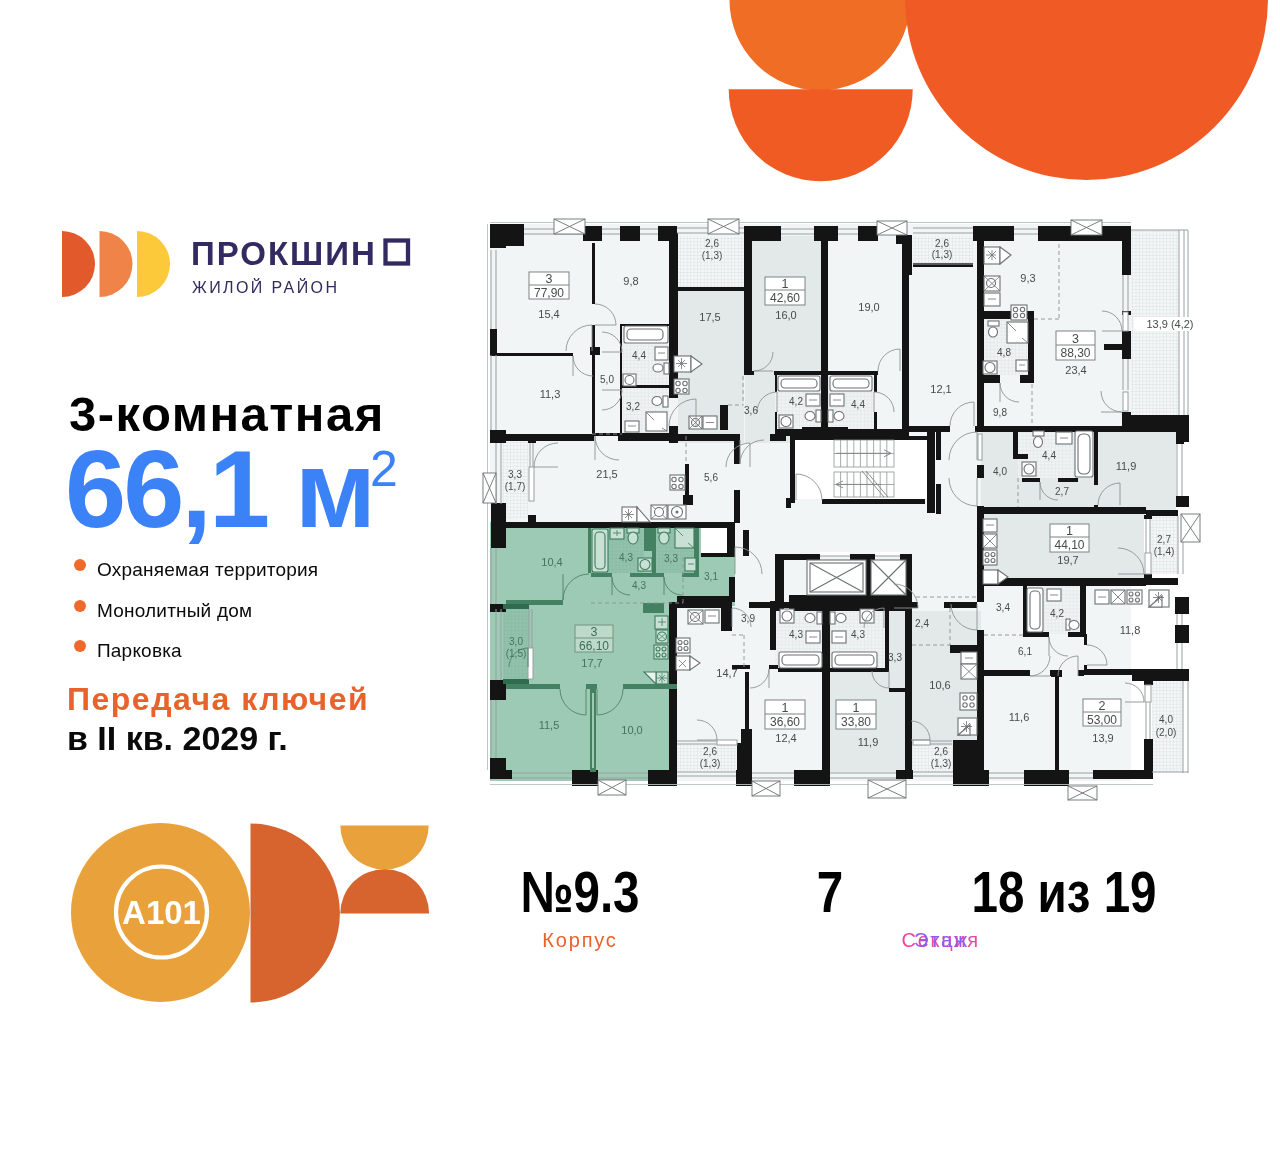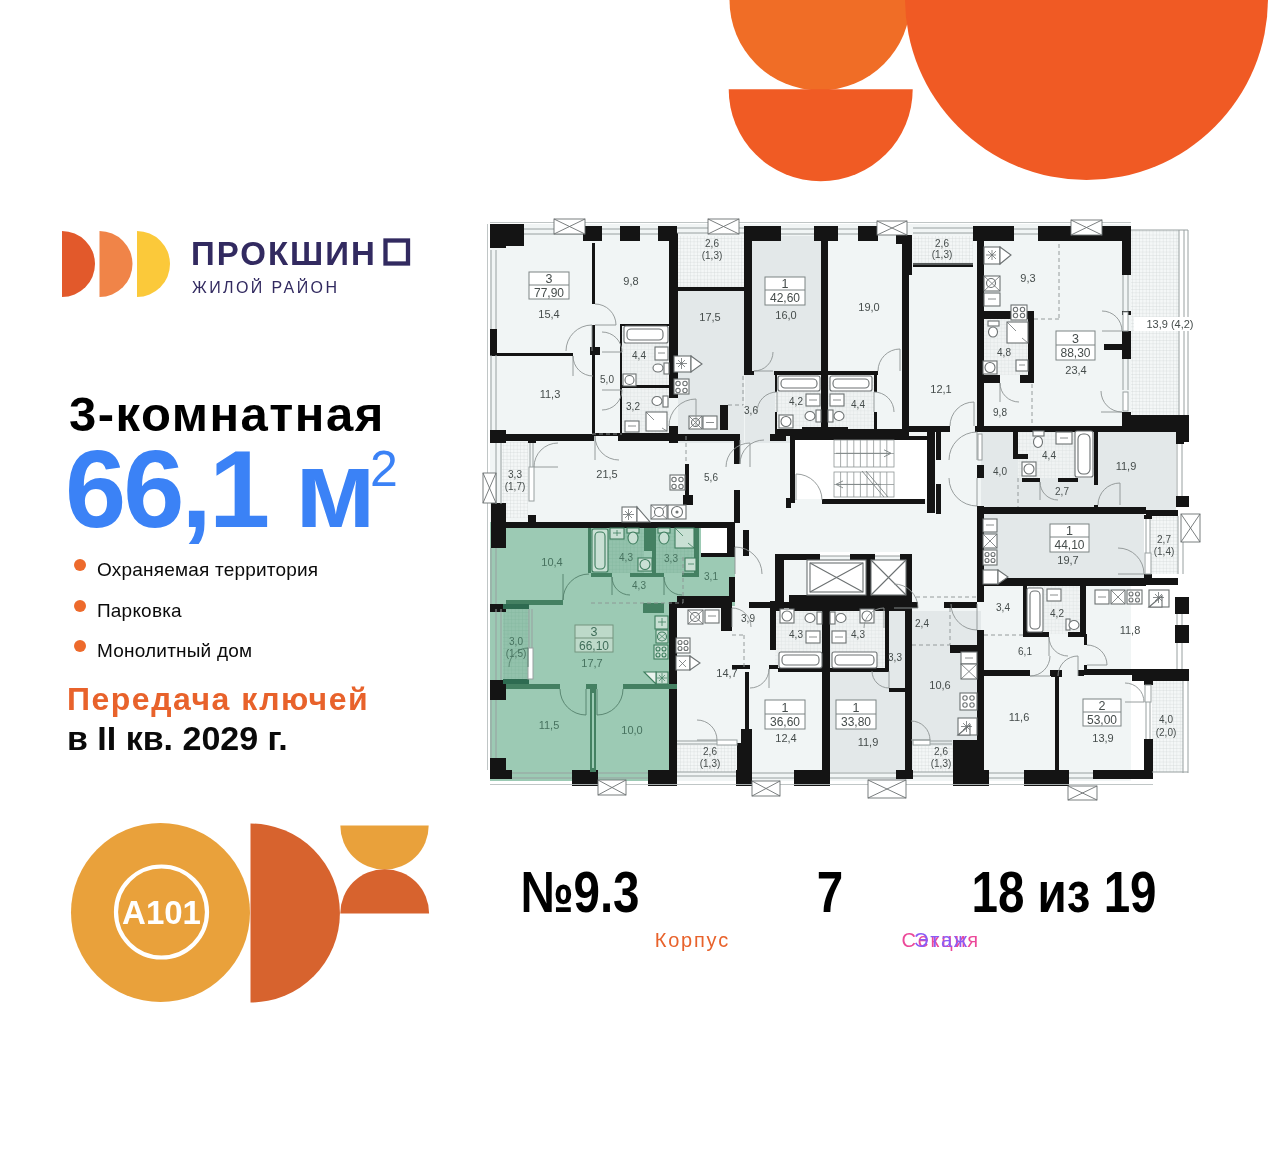--- a/index.html
+++ b/index.html
@@ -33,22 +33,22 @@
 
   <text x="192" y="293" font-size="16" letter-spacing="2.4" fill="#322a60">ЖИЛОЙ РАЙОН</text>
 </svg>
 
 <div class="abs" style="left:69px;top:390px;font-size:49px;line-height:49px;font-weight:bold;color:#000;letter-spacing:1.5px;">3-комнатная</div>
 
 <div class="abs" style="left:65px;top:414px;font-size:110px;line-height:110px;font-weight:bold;color:#3b82f6;letter-spacing:-3px;">66,1 м<span style="font-size:50px;font-weight:400;vertical-align:41px;letter-spacing:0;margin-left:-3px;">2</span></div>
 
 <div class="abs" style="left:74px;top:550px;font-size:19px;line-height:40.5px;color:#0a0a0a;letter-spacing:0.2px;">
   <div><span style="display:inline-block;width:12px;height:12px;border-radius:50%;background:#ed6a2c;vertical-align:5px;margin-right:11px;"></span>Охраняемая территория</div>
+  <div><span style="display:inline-block;width:12px;height:12px;border-radius:50%;background:#ed6a2c;vertical-align:5px;margin-right:11px;"></span>Монолитный дом</div>
   <div><span style="display:inline-block;width:12px;height:12px;border-radius:50%;background:#ed6a2c;vertical-align:5px;margin-right:11px;"></span>Парковка</div>
-  <div><span style="display:inline-block;width:12px;height:12px;border-radius:50%;background:#ed6a2c;vertical-align:5px;margin-right:11px;"></span>Монолитный дом</div>
 </div>
 
 <div class="abs" style="left:67px;top:681px;font-size:32px;font-weight:bold;color:#e8622b;letter-spacing:1.5px;text-align:right;">Передача ключей</div>
 
 <div class="abs" style="left:67px;top:719px;font-size:34px;font-weight:bold;color:#0a0a0a;">в II кв. 2029 г.</div>
 
 <svg class="abs" style="left:60;top:815" width="380" height="200" viewBox="60 815 380 200">
 
   <circle cx="160.5" cy="912.5" r="89.5" fill="#e9a13b"></circle>
 
@@ -58,21 +58,21 @@
 
   <path d="M250.5,823.5 a89.5,89.5 0 0 1 0,179 z" fill="#d7632e"></path>
 
   <path d="M340.3,825.5 h88.4 a44.2,44.2 0 0 1 -88.4,0 z" fill="#e9a13b"></path>
 
   <path d="M340.3,913.5 a44.4,44.4 0 0 1 88.8,0 z" fill="#d7632e"></path>
 </svg>
 
 <div class="abs" style="left:430px;top:858px;width:300px;text-align:center;font-size:58px;font-weight:bold;color:#000;transform:scaleX(0.82);">№9.3</div>
 
-<div class="abs" style="left:430px;top:929px;width:300px;text-align:right;font-size:20px;letter-spacing:1.8px;color:#e8622b;">Корпус</div>
+<div class="abs" style="left:430px;top:929px;width:300px;text-align:center;font-size:20px;letter-spacing:1.8px;color:#e8622b;">Корпус</div>
 
 <div class="abs" style="left:680px;top:858px;width:300px;text-align:center;font-size:58px;font-weight:bold;color:#000;transform:scaleX(0.82);">7</div>
 
 <div class="abs" style="left:680px;top:929px;width:300px;text-align:right;font-size:20px;letter-spacing:1.8px;color:#ec4899;">Секция</div>
 
 <div class="abs" style="left:914px;top:858px;width:300px;text-align:center;font-size:58px;font-weight:bold;color:#000;transform:scaleX(0.82);">18 из 19</div>
 
 <div class="abs" style="left:914px;top:929px;width:300px;text-align:left;font-size:20px;letter-spacing:1.8px;color:#8b5cf6;">Этаж</div>
 
 <svg id="plan" class="abs" style="left:440;top:200" width="800" height="620" viewBox="440 200 800 620">

